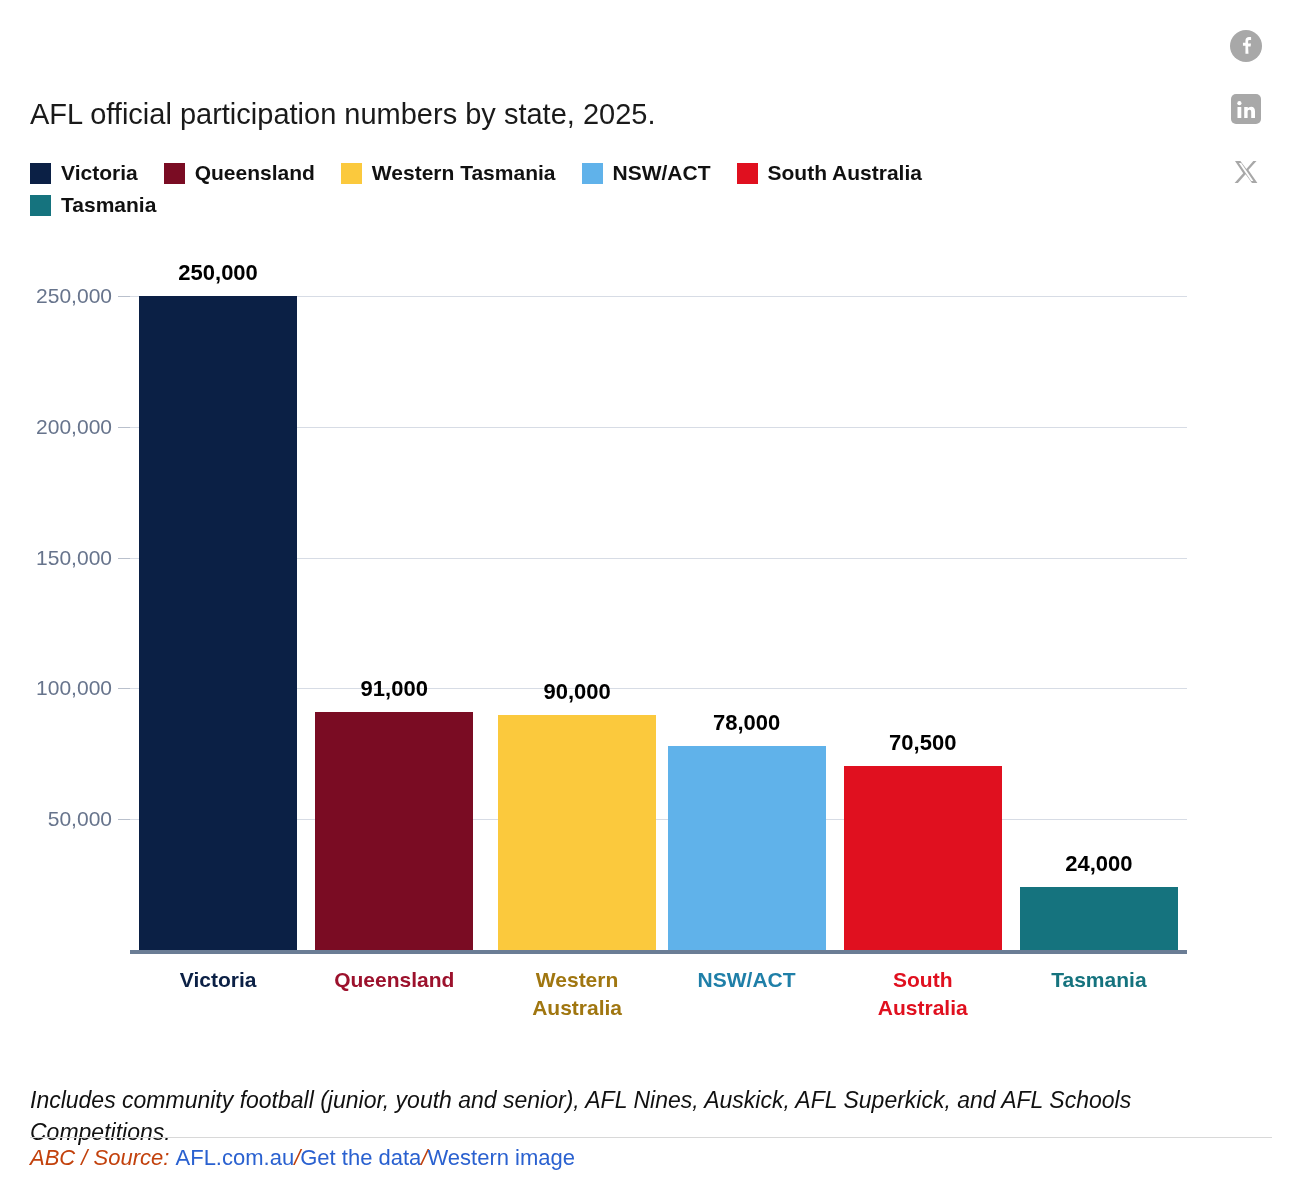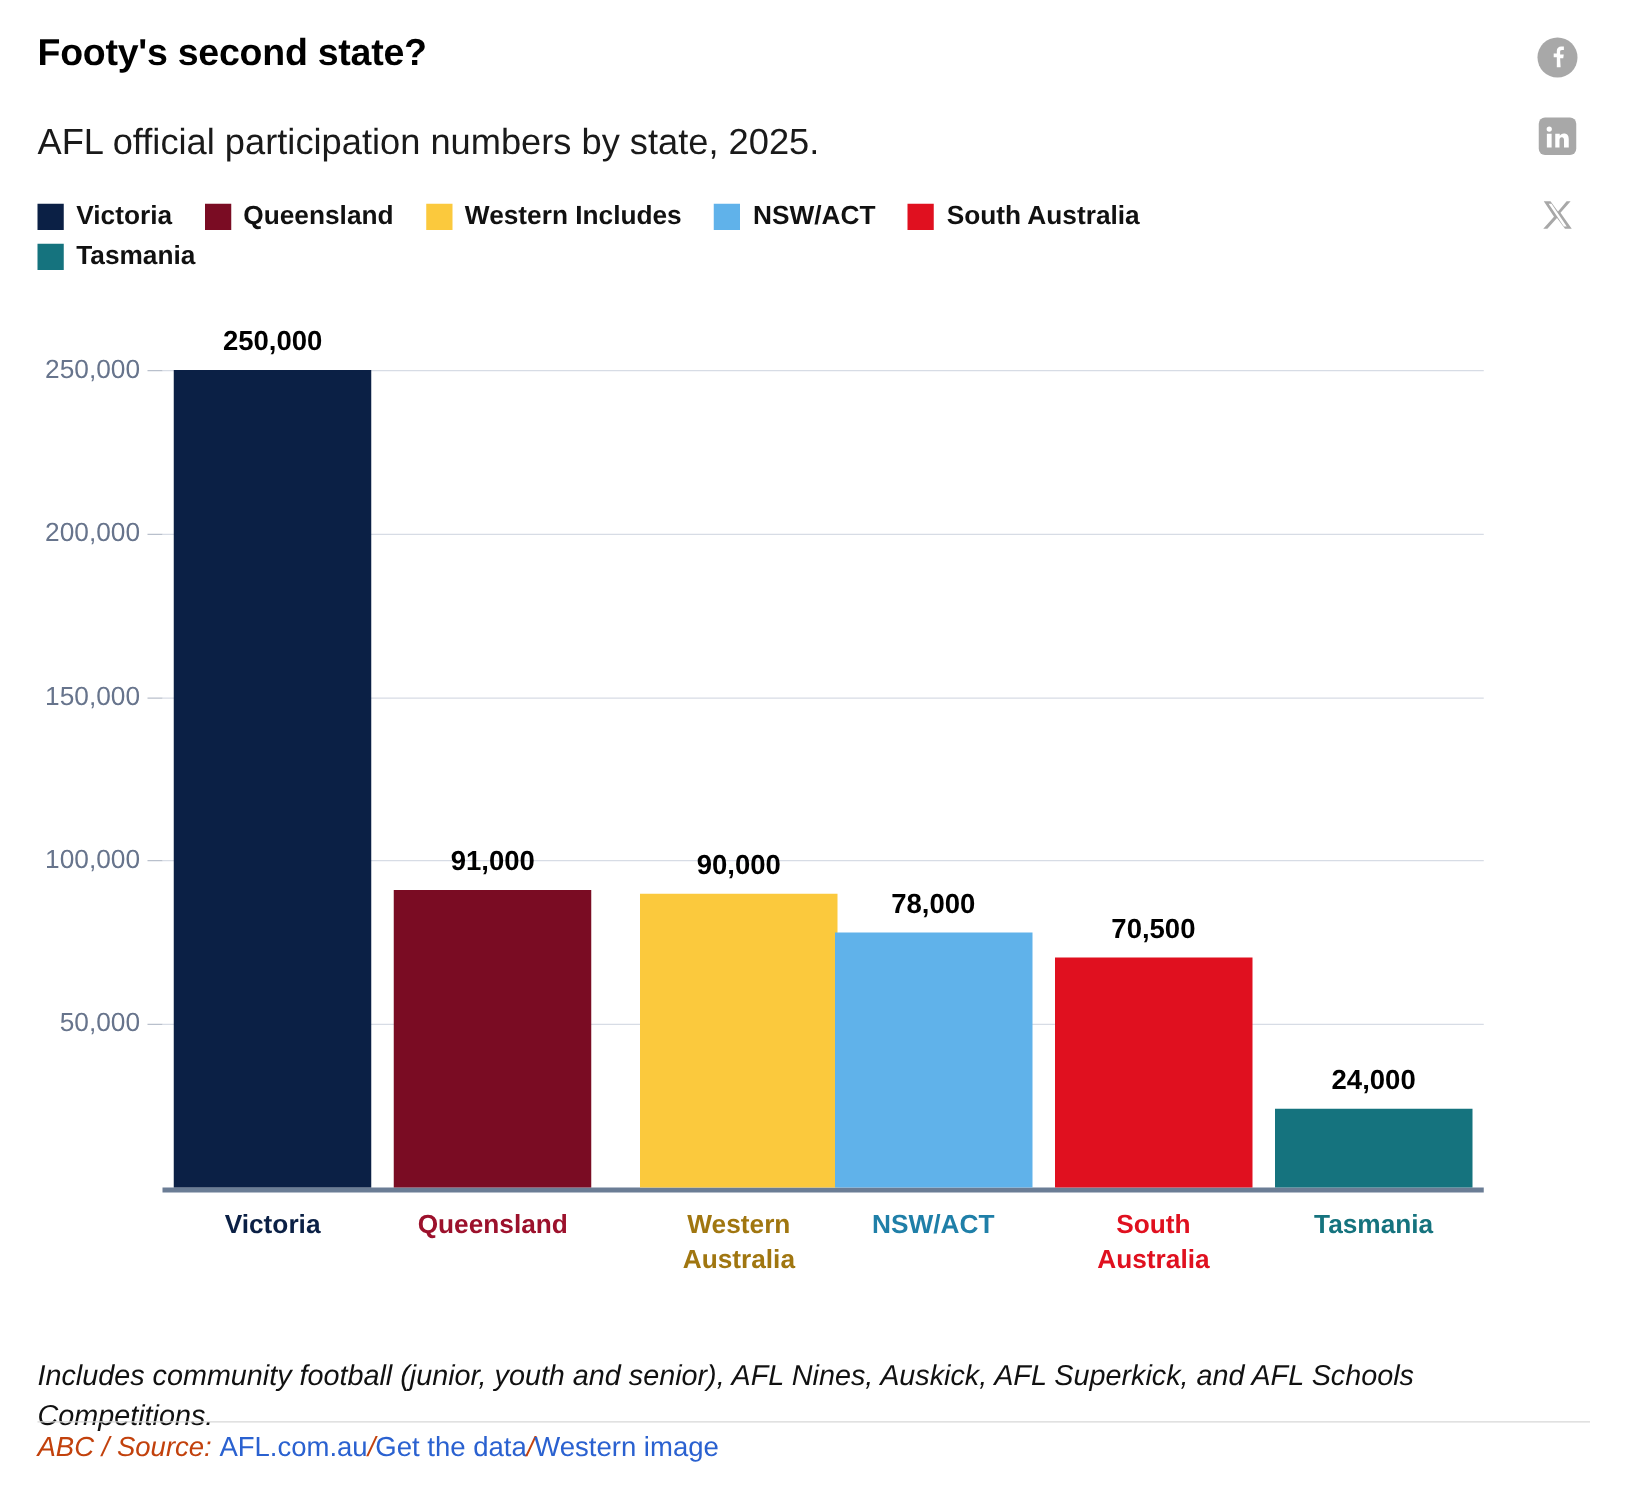--- a/index.html
+++ b/index.html
@@ -204,21 +204,20 @@
     color: #2a61d0;
     text-decoration: none;
     font-style: normal;
   }
 </style>
 </head>
 <body>
 
 <div class="page">
 
-  <h1 class="chart-title">Footy's second state?</h1>
   <p class="chart-subtitle">AFL official participation numbers by state, 2025.</p>
 
   <div class="social-stack">
     <span class="social-icon">
       <svg viewBox="0 0 36 36" width="36" height="36" aria-hidden="true">
         <circle cx="18" cy="18" r="16" fill="#a8a8a8"></circle>
         <path fill="#ffffff" d="M20.1 18.6h2.5l.4-3.1h-2.9v-2c0-.9.25-1.5 1.55-1.5h1.45V9.2c-.25-.03-1.1-.1-2.1-.1-2.1 0-3.55 1.28-3.55 3.64v2.03h-2.5v3.1h2.5v8h3.05z"></path>
       </svg>
     </span>
     <span class="social-icon">
@@ -240,21 +239,21 @@
     <div class="legend-item">
       <span class="legend-swatch" style="background: rgb(11, 32, 69);"></span>
       <span class="legend-label">Victoria</span>
     </div>
     <div class="legend-item">
       <span class="legend-swatch" style="background: rgb(122, 12, 35);"></span>
       <span class="legend-label">Queensland</span>
     </div>
     <div class="legend-item">
       <span class="legend-swatch" style="background: rgb(251, 201, 61);"></span>
-      <span class="legend-label">Western Includes</span>
+      <span class="legend-label">Western Tasmania</span>
     </div>
     <div class="legend-item">
       <span class="legend-swatch" style="background: rgb(96, 178, 234);"></span>
       <span class="legend-label">NSW/ACT</span>
     </div>
     <div class="legend-item">
       <span class="legend-swatch" style="background: rgb(224, 16, 31);"></span>
       <span class="legend-label">South Australia</span>
     </div>
     <div class="legend-item" style="flex-basis:100%;margin-right:0;">
@@ -286,21 +285,21 @@
         <div class="bar-group" style="left: 9px; width: 158.167px; height: 654px;">
           <div class="bar-rect" style="height: 654px; background: rgb(11, 32, 69);"></div>
           <div class="bar-value" style="bottom: 664px;">250,000</div>
           <div class="bar-catlabel" style="color: rgb(11, 32, 69);">Victoria</div>
         </div>
         <div class="bar-group" style="left: 185.167px; width: 158.167px; height: 654px;">
           <div class="bar-rect" style="height: 238.056px; background: rgb(122, 12, 35);"></div>
           <div class="bar-value" style="bottom: 248.056px;">91,000</div>
           <div class="bar-catlabel" style="color: rgb(156, 17, 44);">Queensland</div>
         </div>
-        <div class="bar-group" style="left: 382px; width: 158.167px; height: 520px; text-decoration: underline;">
+        <div class="bar-group" style="left: 368px; width: 158.167px; height: 520px; text-decoration: underline;">
           <div class="bar-rect" style="height: 235.44px; background: rgb(251, 201, 61);"></div>
           <div class="bar-value" style="bottom: 245.44px;">90,000</div>
           <div class="bar-catlabel" style="color: rgb(160, 118, 16);">Western<br>Australia</div>
         </div>
         <div class="bar-group" style="left: 537.5px; width: 158.167px; height: 654px;">
           <div class="bar-rect" style="height: 204.048px; background: rgb(96, 178, 234);"></div>
           <div class="bar-value" style="bottom: 214.048px;">78,000</div>
           <div class="bar-catlabel" style="color: rgb(31, 127, 168);">NSW/ACT</div>
         </div>
         <div class="bar-group" style="left: 713.667px; width: 158.167px; height: 654px;">

